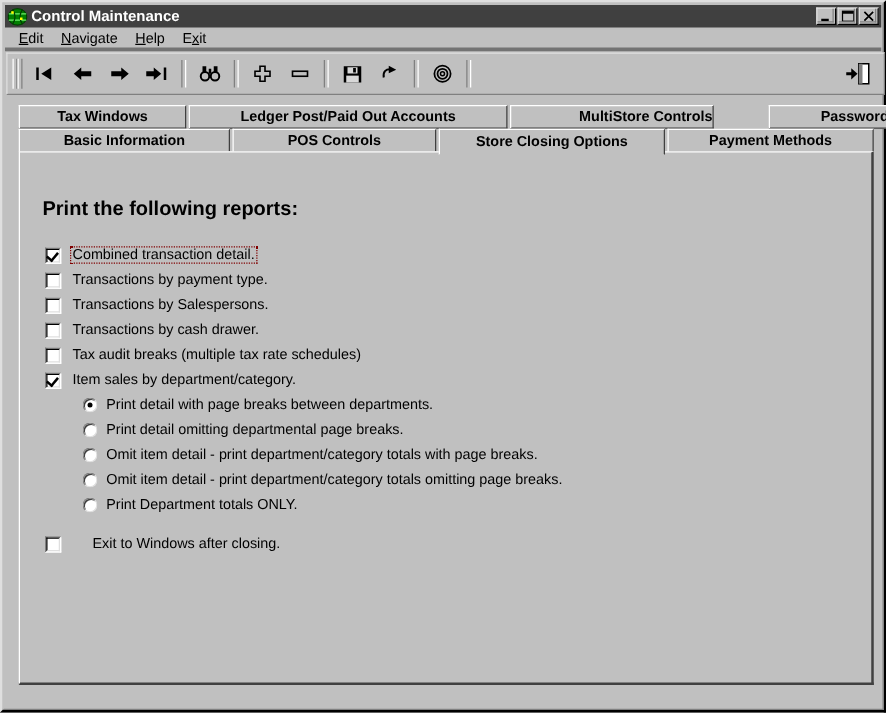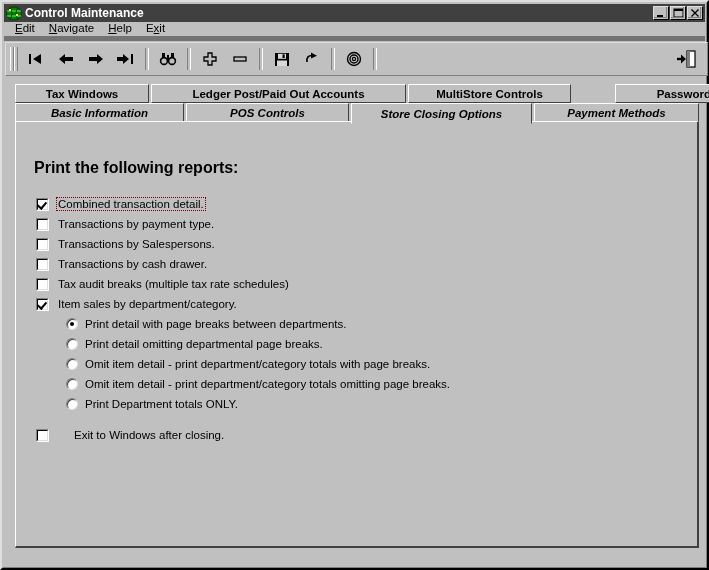--- a/index.html
+++ b/index.html
@@ -87,24 +87,24 @@
   }
   .win-btn svg { position: absolute; left: 1px; top: 1px; }
 
   
   #menu-bar {
     position: absolute;
     left: 2px; top: 21px;
     width: 701px; height: 18px;
     background: #c0c0c0;
     display: flex;
-    align-items: flex-end;
+    align-items: flex-start;
     padding-left: 4px;
     box-sizing: border-box;
-    border-bottom: 5px solid #737373;
+    border-bottom: 3px solid #737373;
   }
   .menu-item {
     padding: 2px 7px 2px 7px;
     font-size: 11.5px;
     color: #000;
     white-space: nowrap;
     cursor: default;
   }
   .menu-item u { text-decoration: underline; }
 
@@ -150,21 +150,21 @@
   .tb-spacer { flex: 1 1 auto; }
 
   
   #tab-strip {
     position: absolute;
     left: 13px; top: 82px;
     width: 684px; height: 38px;
   }
   .tab-row { position: absolute; left: 0; width: 684px; height: 19px; }
   .tab-row.row1 { top: 0; }
-  .tab-row.row2 { top: 19px; font-style: italic; }
+  .tab-row.row2 { top: 19px; }
   .tab {
     position: absolute;
     top: 0;
     height: 19px;
     background: #c0c0c0;
     box-sizing: border-box;
     border-left: 1px solid #ffffff;
     border-top: 1px solid #ffffff;
     border-right: 1px solid #404040;
     border-bottom: 1px solid #404040;
@@ -420,21 +420,21 @@
   </div>
 
   <div id="tab-strip">
     <div class="tab-row row1">
       <div class="tab" style="left:0px; width:134px;">
         <span>Tax Windows</span>
       </div>
       <div class="tab" style="left:136px; width:255px;">
         <span>Ledger Post/Paid Out Accounts</span>
       </div>
-      <div class="tab" style="left:393px; width:163px;">
+      <div class="tab" style="left:393px; width:163px;justify-content:flex-end;">
         <span>MultiStore Controls</span>
       </div>
       <div class="tab" style="left:584px; width:144px;margin-left:16px;">
         <span>Passwords</span>
       </div>
     </div>
     <div class="tab-row row2">
       <div class="tab" style="left:0px; width:169px;">
         <span>Basic Information</span>
       </div>

